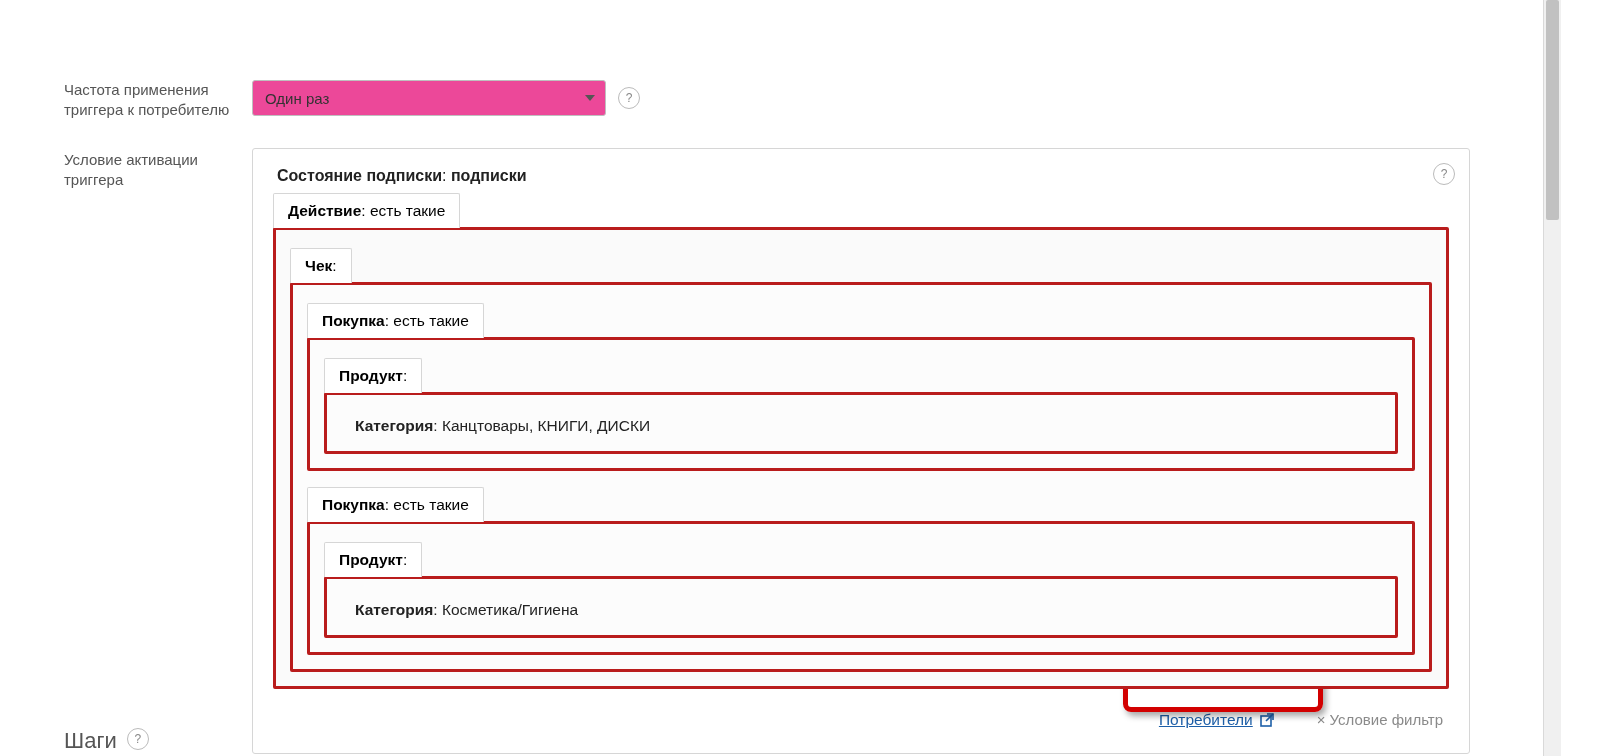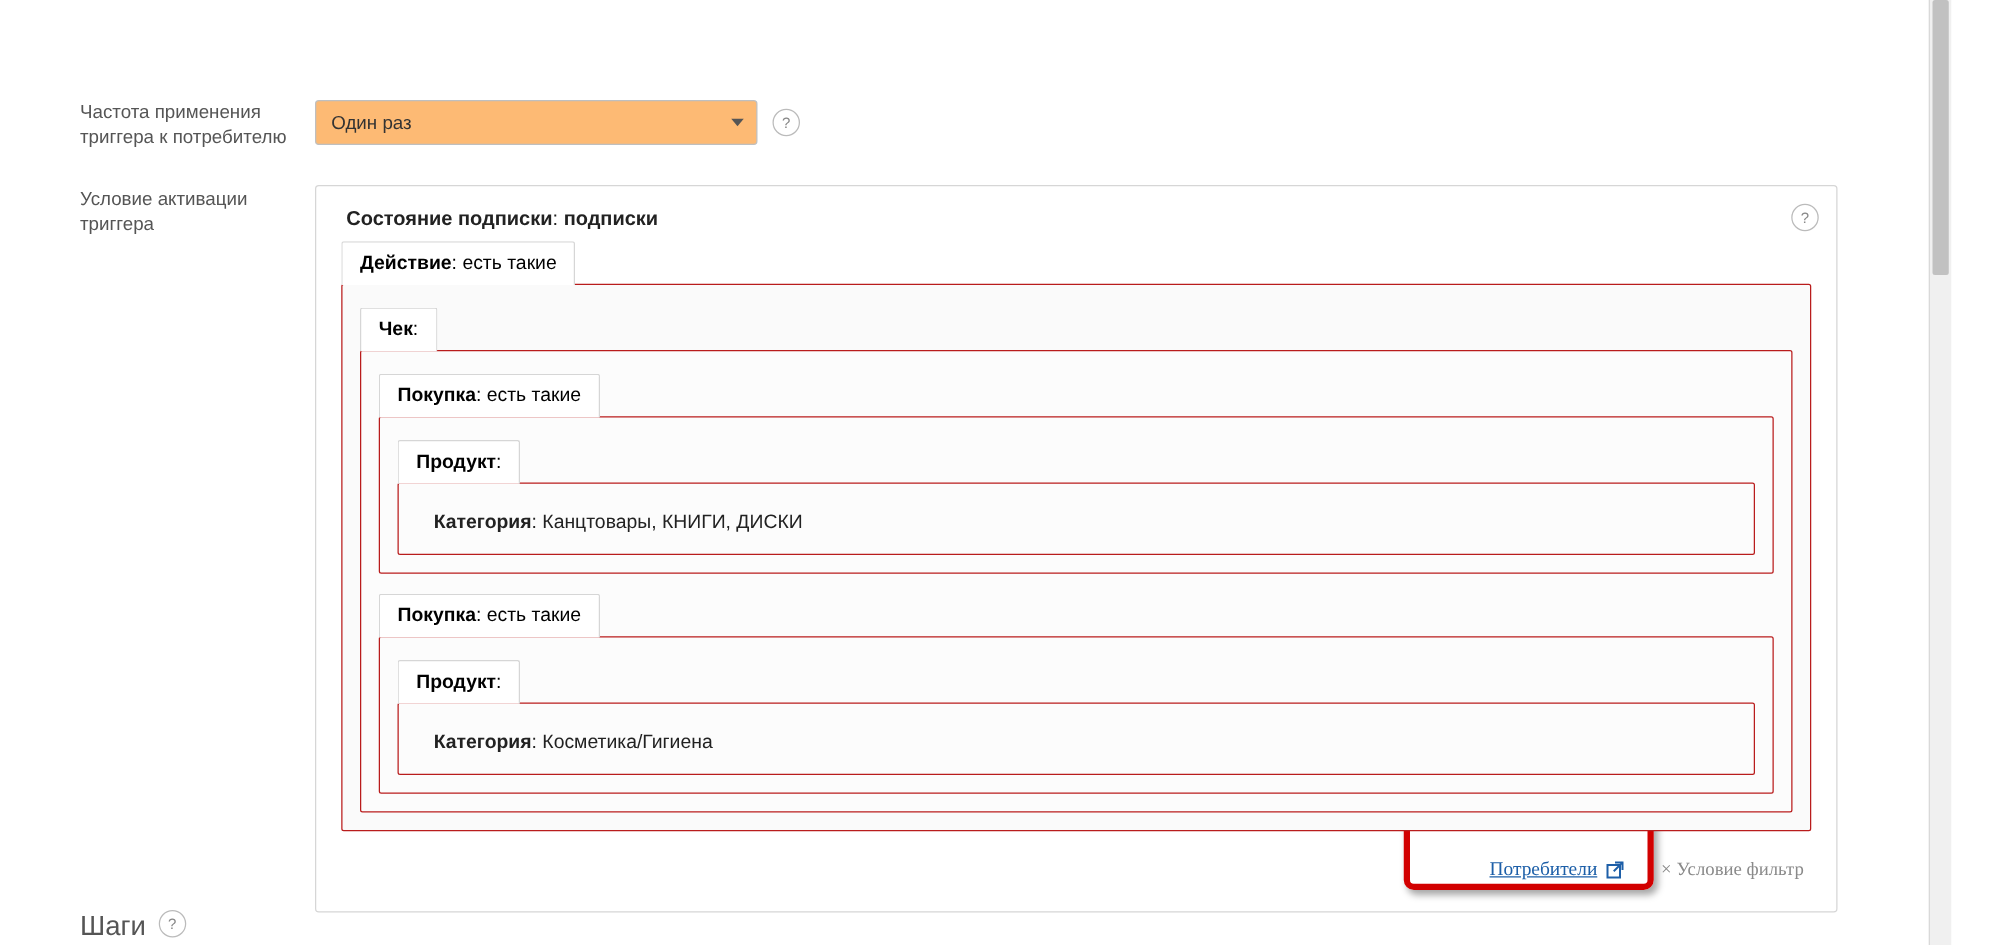--- a/index.html
+++ b/index.html
@@ -62,21 +62,21 @@
     top: 56px;
     left: 64px;
     right: 90px;
     margin-top: 24px;
   }
   .select-box {
     width: 330px;
     height: 34px;
     border: 1px solid #bfbfbf;
     border-radius: 3px;
-    background: #fdba74;
+    background: #ec4899;
     display: flex;
     align-items: center;
     justify-content: space-between;
     padding: 0 10px 0 12px;
     font-size: 15px;
     color: #333;
   }
   .select-box .caret {
     width: 0; height: 0;
     border-left: 5px solid transparent;
@@ -138,44 +138,43 @@
     border-bottom: none;
     background: #fff;
     font-size: 15.5px;
     color: #000000;
     border-top-left-radius: 2px;
     border-top-right-radius: 2px;
     position: relative;
     z-index: 2;
   }
   .tab-block > .tab-body {
-    border: 1px solid #b91c1c;
+    border: 3px solid #b91c1c;
     background: #fafafa;
     padding: 14px 14px 14px 14px;
     border-radius: 2px;
     margin-top: -1px;
     position: relative;
     z-index: 1;
   }
   .tab-block.inner > .tab-body {
     background: #fcfcfc;
   }
   .leaf-line {
     padding: 8px 0 2px 14px;
     font-size: 15.5px;
     color: #222;
   }
 
   .cond-footer {
     display: flex;
     justify-content: flex-end;
-    align-items: flex-end;
-    gap: 29px;
+    align-items: flex-start;
+    gap: 42px;
     padding: 22px 6px 16px 0;
-    font-family: Liberation Serif, serif;
   }
   .consumers-link {
     color: #1d5fa8;
     text-decoration: underline;
     font-size: 15.5px;
     display: inline-flex;
     align-items: center;
     gap: 6px;
   }
   .consumers-link svg { display:block; }

